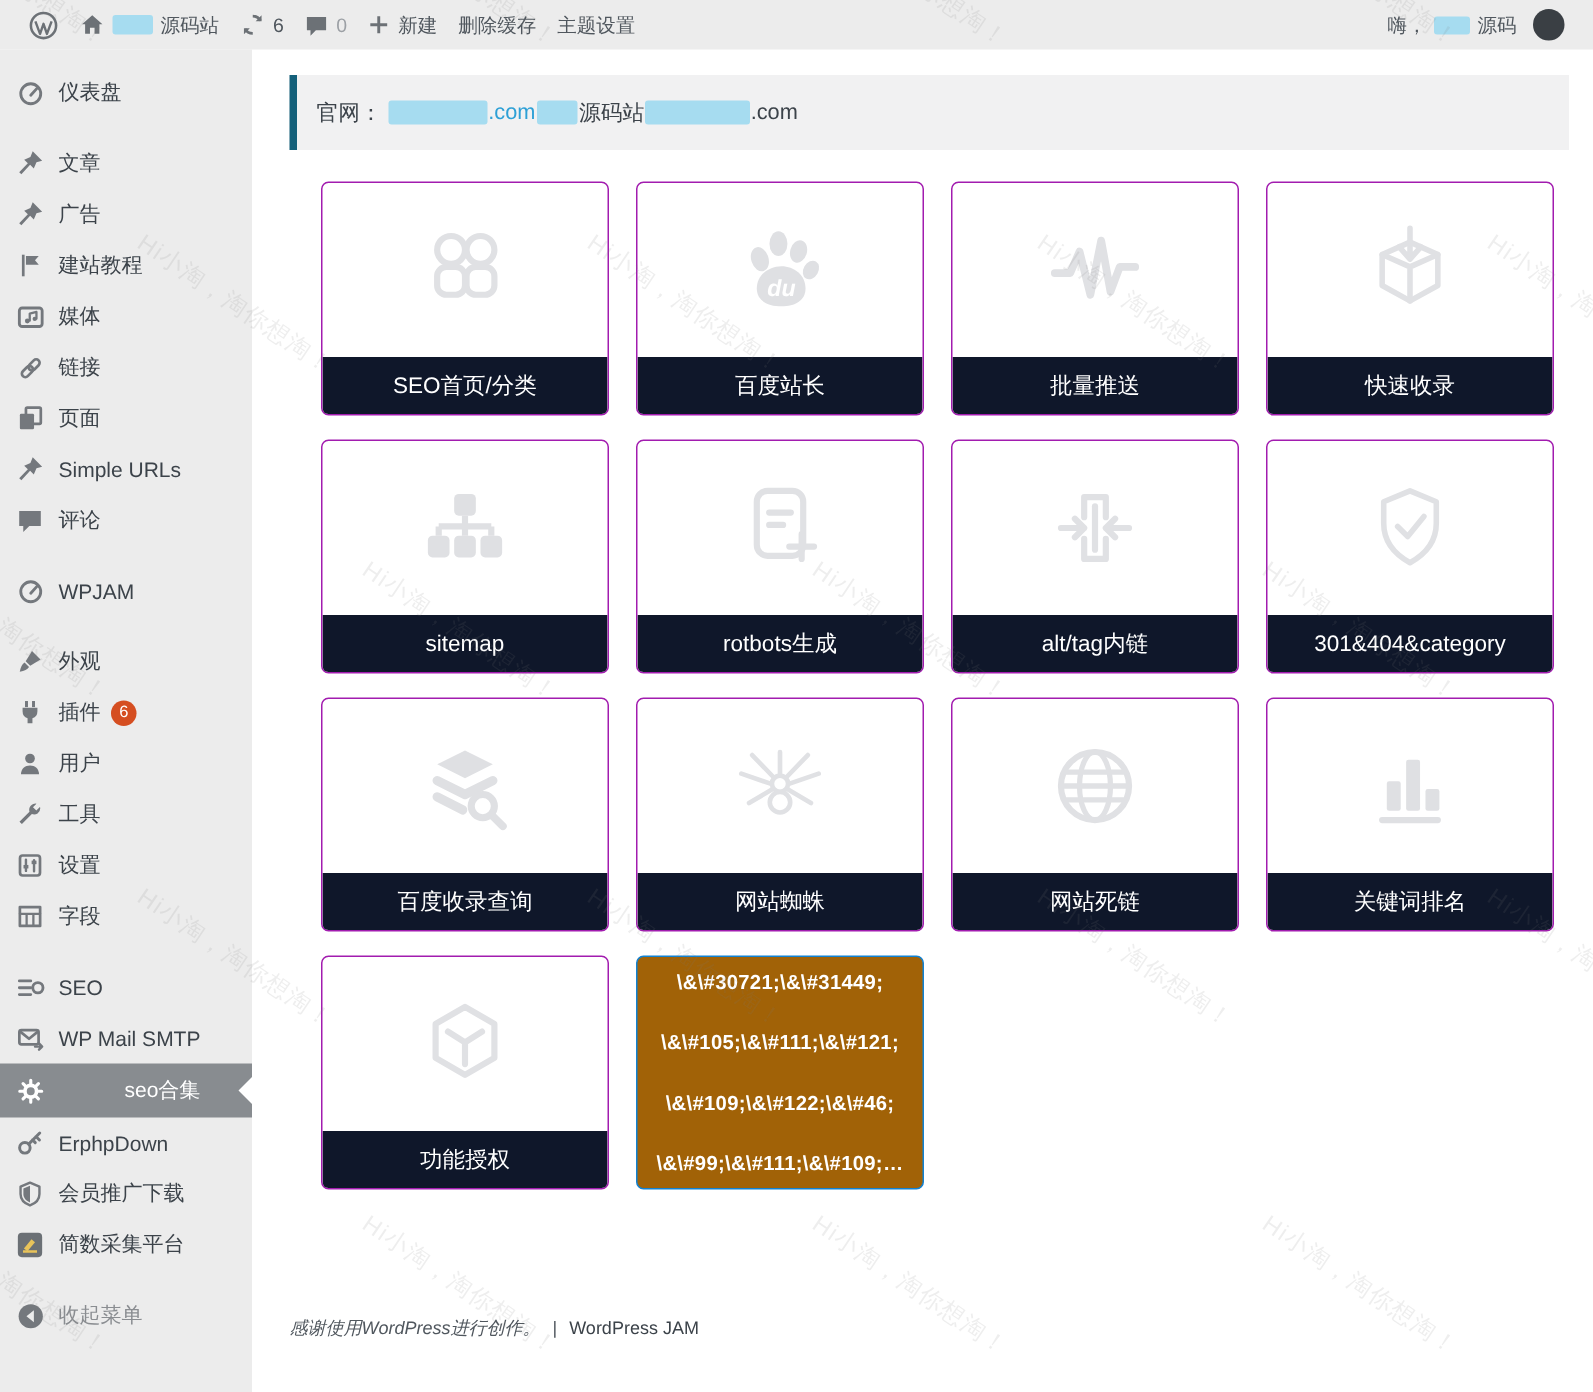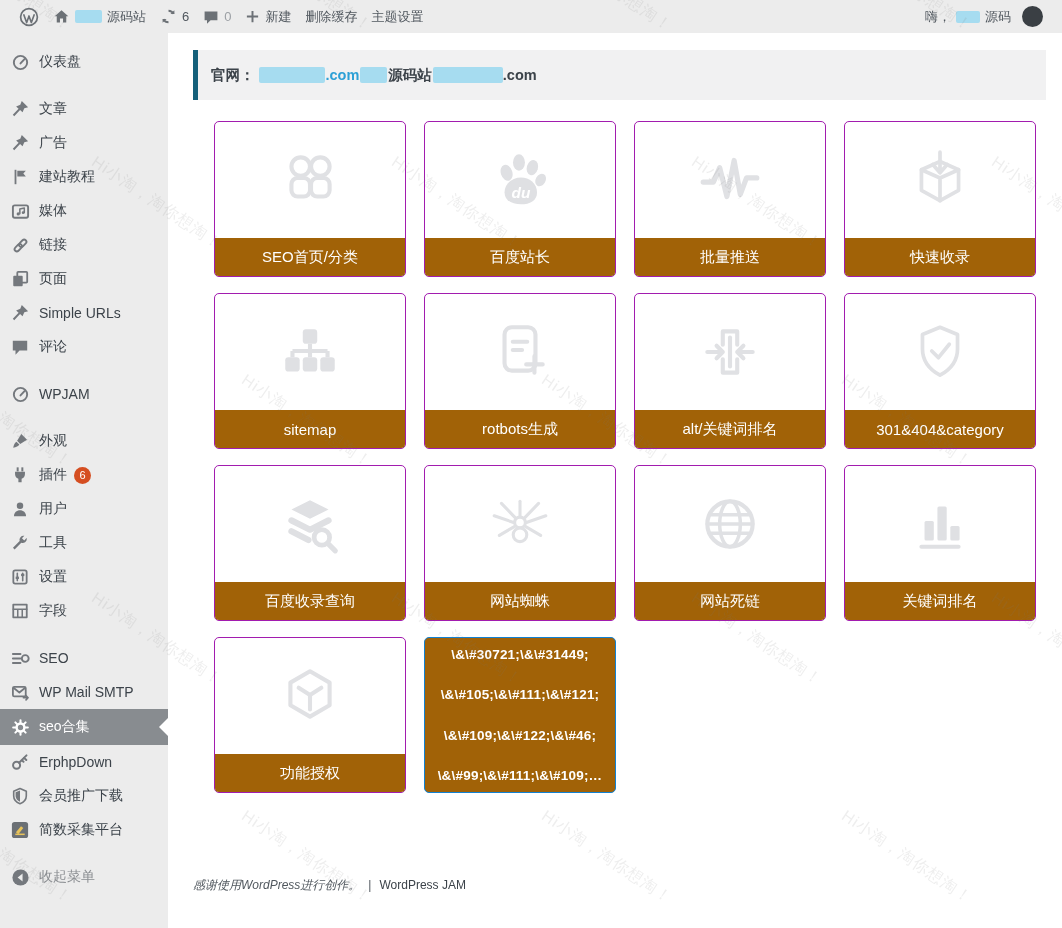--- a/index.html
+++ b/index.html
@@ -20,46 +20,46 @@
   #avatar { width:21px; height:21px; border-radius:50%; background:#3a3f44; margin-left:6px;
     display:inline-flex; align-items:center; justify-content:center; color:#cfd3d7; font-size:8px; }
 
   
   #sidebar { position:absolute; top:33px; left:0; bottom:0; width:168px; background:#ececec; padding-top:12px; z-index:4; }
   .sb-item { position:relative; display:flex; align-items:center; height:34px; padding-left:10px;
     font-size:14px; color:#3c434a; cursor:pointer; }
   .sb-item.gap { margin-top:13px; }
   .sb-icon { width:20px; height:20px; margin-right:9px; color:#74787d; display:flex; align-items:center; justify-content:center; flex:none; }
   .sb-icon svg { display:block; }
-  .sb-item.active { background:#888c90; color:#fff; height:36px; }
+  .sb-item.active { background:#888c90; color:#fff; height:36px;gap:44px; }
   .sb-item.active .sb-icon { color:#fff; }
   .sb-item.active::after { content:""; position:absolute; right:0; top:50%; transform:translateY(-50%);
     border:9px solid transparent; border-right-color:#fff; border-left-width:0; }
   .sb-item.dim { color:#8a8d91; }
   .sb-badge { margin-left:7px; min-width:17px; height:17px; padding:0 4px; border-radius:9px;
     background:#d54e21; color:#fff; font-size:11px; display:inline-flex; align-items:center; justify-content:center; }
 
   
   #content { position:absolute; top:33px; left:168px; right:0; bottom:0; background:#fff; }
   #notice { margin:17px 16px 0 25px; height:50px; background:#f1f1f2;
     border-left:5px solid #14607a; display:flex; align-items:center; padding-left:13px;
     font-size:14.5px; color:#3c434a; }
-  #notice .n-seg { display:inline-flex; align-items:center;font-weight:bold; }
+  #notice .n-seg { display:inline-flex; align-items:center; }
   .r-n1 { width:66px; height:16px; margin:0 1px 0 4px; }
   .r-n2 { width:27px; height:16px; margin:0 1px; }
   .r-n3 { width:70px; height:16px; margin:0 0 0 1px; }
   .n-link { color:#2ea0d6; cursor:pointer; }
 
   #grid { margin:21px 0 0 46px; width:822px; display:grid;
     grid-template-columns:repeat(4,192px); grid-auto-rows:156px; column-gap:18px; row-gap:16px; }
   .card { background:#fff; border:1px solid #a21caf; border-radius:5px; overflow:hidden;
     display:flex; flex-direction:column; cursor:pointer; }
   .card-icon { flex:1; display:flex; align-items:center; justify-content:center; }
   .card-icon svg { display:block; }
-  .card-bar { height:38px; background:#a16207; color:#fff; font-size:15px;
+  .card-bar { height:38px; background:#0f172a; color:#fff; font-size:15px;
     display:flex; align-items:center; justify-content:center; flex:none; }
   .card-blue { background:#a16207; border-color:#1181d2; color:#fff;
     display:flex; flex-direction:column; justify-content:space-between; padding:9px 4px; }
   .card-blue .bl-line { text-align:center; font-size:13.5px; font-weight:600; letter-spacing:.2px; }
 
   #footer { margin:84px 0 0 25px; font-size:12px; color:#50575e; display:flex; gap:8px; align-items:baseline; }
   #footer .thanks { font-style:italic; cursor:pointer; }
   #footer .plat { color:#3c434a; cursor:pointer; }
 
   
@@ -426,21 +426,21 @@
         <div class="card">
           <div class="card-icon">
             <svg width="66" height="66" viewBox="0 0 64 64">
               <path d="M25 25 V12 H39 V25" stroke="#e0e1e4" fill="none" stroke-linecap="round" stroke-linejoin="round" stroke-width="4"></path>
               <path d="M25 39 V52 H39 V39" stroke="#e0e1e4" fill="none" stroke-linecap="round" stroke-linejoin="round" stroke-width="4"></path>
               <path d="M32 18 V46" stroke="#e0e1e4" fill="none" stroke-linecap="round" stroke-linejoin="round" stroke-width="4"></path>
               <path d="M10 32 H25 M19 26 L25 32 L19 38" stroke="#e0e1e4" fill="none" stroke-linecap="round" stroke-linejoin="round" stroke-width="4"></path>
               <path d="M54 32 H39 M45 26 L39 32 L45 38" stroke="#e0e1e4" fill="none" stroke-linecap="round" stroke-linejoin="round" stroke-width="4"></path>
             </svg>
           </div>
-          <div class="card-bar">alt/关键词排名</div>
+          <div class="card-bar">alt/tag内链</div>
         </div>
         <div class="card">
           <div class="card-icon">
             <svg width="66" height="66" viewBox="0 0 64 64">
               <path d="M32 8 L49 15 V29 C49 41 42 49 32 54.5 C22 49 15 41 15 29 V15 Z" stroke="#e0e1e4" fill="none" stroke-linecap="round" stroke-linejoin="round" stroke-width="3.6"></path>
               <path d="M24 31 L30.5 37.5 L41 24.5" stroke="#e0e1e4" fill="none" stroke-linecap="round" stroke-linejoin="round" stroke-width="3.6"></path>
             </svg>
           </div>
           <div class="card-bar">301&amp;404&amp;category</div>
         </div>

